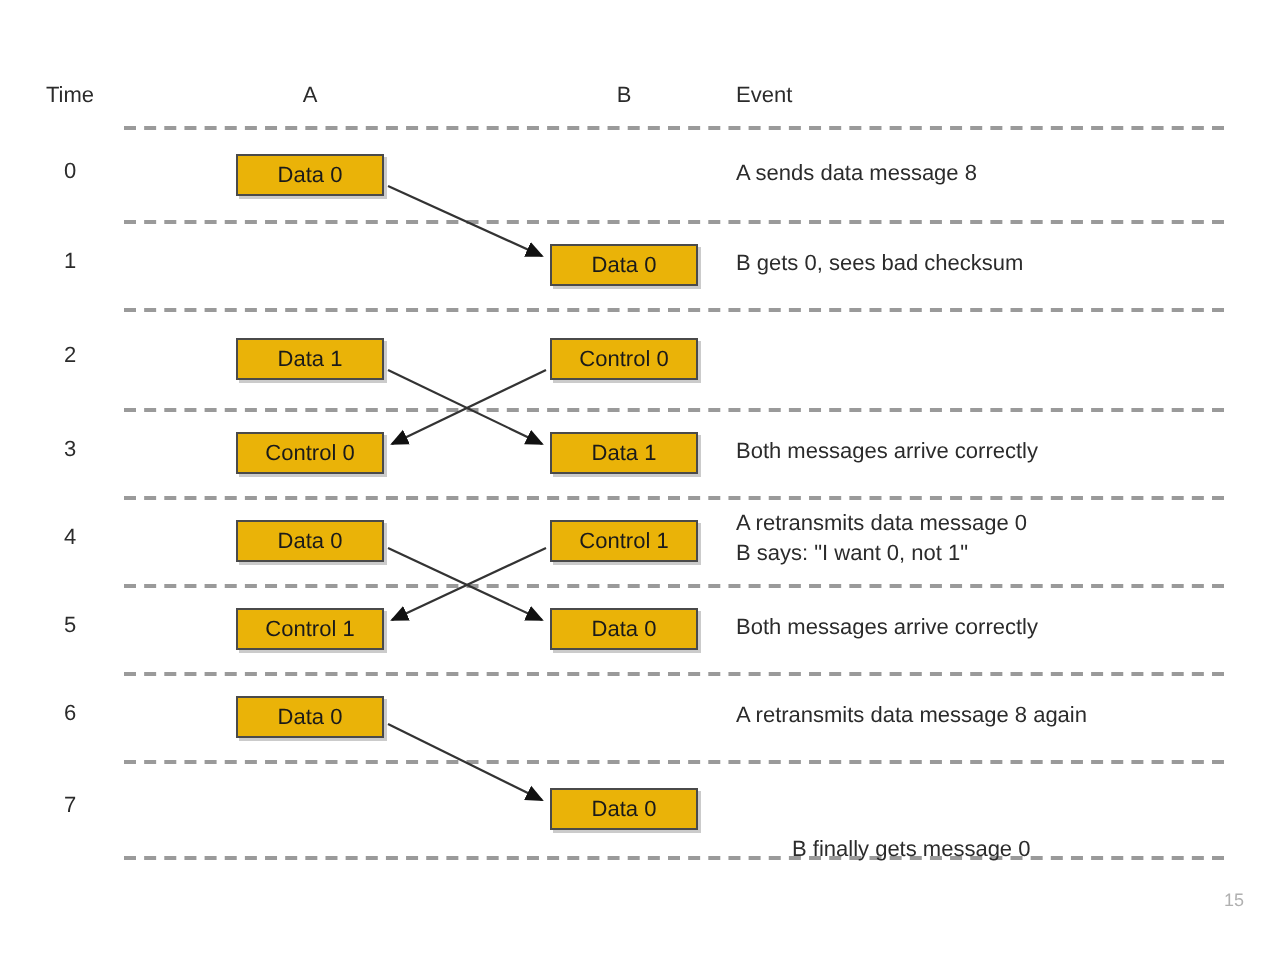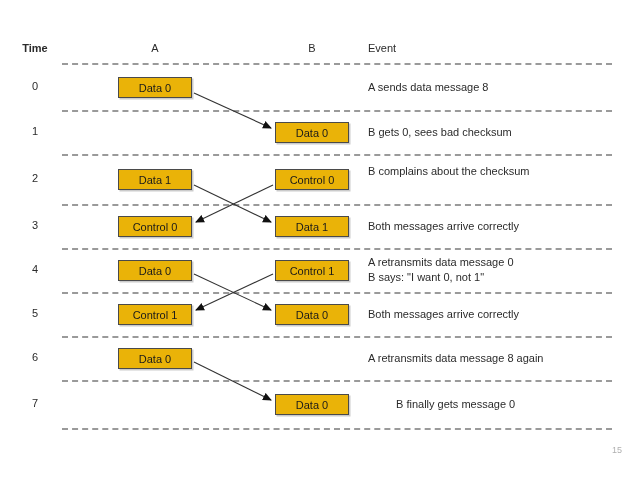--- a/index.html
+++ b/index.html
@@ -81,21 +81,21 @@
     bottom: 23px;
     font-size: 9px;
     color: #b0b0b0;
   }
 </style>
 </head>
 <body>
 
 <div id="slide">
 
-  <div class="col-header" id="hdr-time" style="left: 20px; top: 42px; width: 30px; text-align: center; font-weight: bold;">Time</div>
+  <div class="col-header" id="hdr-time" style="left: 20px; top: 42px; width: 30px; text-align: center;">Time</div>
   <div class="col-header" id="hdr-a" style="left: 140px; top: 42px; width: 30px; text-align: center;">A</div>
   <div class="col-header" id="hdr-b" style="left: 297px; top: 42px; width: 30px; text-align: center;">B</div>
   <div class="col-header" id="hdr-event" style="left: 368px; top: 42px;">Event</div>
 
   <div id="separators">
       <div class="separator" style="top: 63px;"></div>
       <div class="separator" style="top: 110px;"></div>
       <div class="separator" style="top: 154px;"></div>
       <div class="separator" style="top: 204px;"></div>
       <div class="separator" style="top: 248px;"></div>
@@ -113,21 +113,20 @@
       </div>
       <div class="time-label" style="left: 20px; top: 125px;">1</div>
       <div class="msg-box" style="left: 275px; top: 121.5px;">Data 0</div>
       <div class="event-text" style="top: 125px;">
         <div>B gets 0, sees bad checksum</div>
       </div>
       <div class="time-label" style="left: 20px; top: 172px;">2</div>
       <div class="msg-box" style="left: 118px; top: 168.5px;">Data 1</div>
       <div class="msg-box" style="left: 275px; top: 168.5px;">Control 0</div>
       <div class="event-text" style="top: 164px;">
-        <div>B complains about the checksum</div>
       </div>
       <div class="time-label" style="left: 20px; top: 219px;">3</div>
       <div class="msg-box" style="left: 118px; top: 215.5px;">Control 0</div>
       <div class="msg-box" style="left: 275px; top: 215.5px;">Data 1</div>
       <div class="event-text" style="top: 219px;">
         <div>Both messages arrive correctly</div>
       </div>
       <div class="time-label" style="left: 20px; top: 263px;">4</div>
       <div class="msg-box" style="left: 118px; top: 259.5px;">Data 0</div>
       <div class="msg-box" style="left: 275px; top: 259.5px;">Control 1</div>
@@ -141,21 +140,21 @@
       <div class="event-text" style="top: 307px;">
         <div>Both messages arrive correctly</div>
       </div>
       <div class="time-label" style="left: 20px; top: 351px;">6</div>
       <div class="msg-box" style="left: 118px; top: 347.5px;">Data 0</div>
       <div class="event-text" style="top: 351px;">
         <div>A retransmits data message 8 again</div>
       </div>
       <div class="time-label" style="left: 20px; top: 397px;">7</div>
       <div class="msg-box" style="left: 275px; top: 393.5px;">Data 0</div>
-      <div class="event-text" style="top: 397px; padding-left: 28px;">
+      <div class="event-text" style="top: 418px; padding-left: 28px;">
         <div>B finally gets message 0</div>
       </div>
     </div>
 
   <svg id="arrows" viewBox="0 0 638 478" xmlns="http://www.w3.org/2000/svg">
     <defs>
       <marker id="arrowhead" markerWidth="9" markerHeight="9" refX="8" refY="4.2" orient="auto" markerUnits="userSpaceOnUse">
         <path d="M0,0.2 L9,4.2 L0,8.2 z" fill="#111111"></path>
       </marker>
     </defs>

